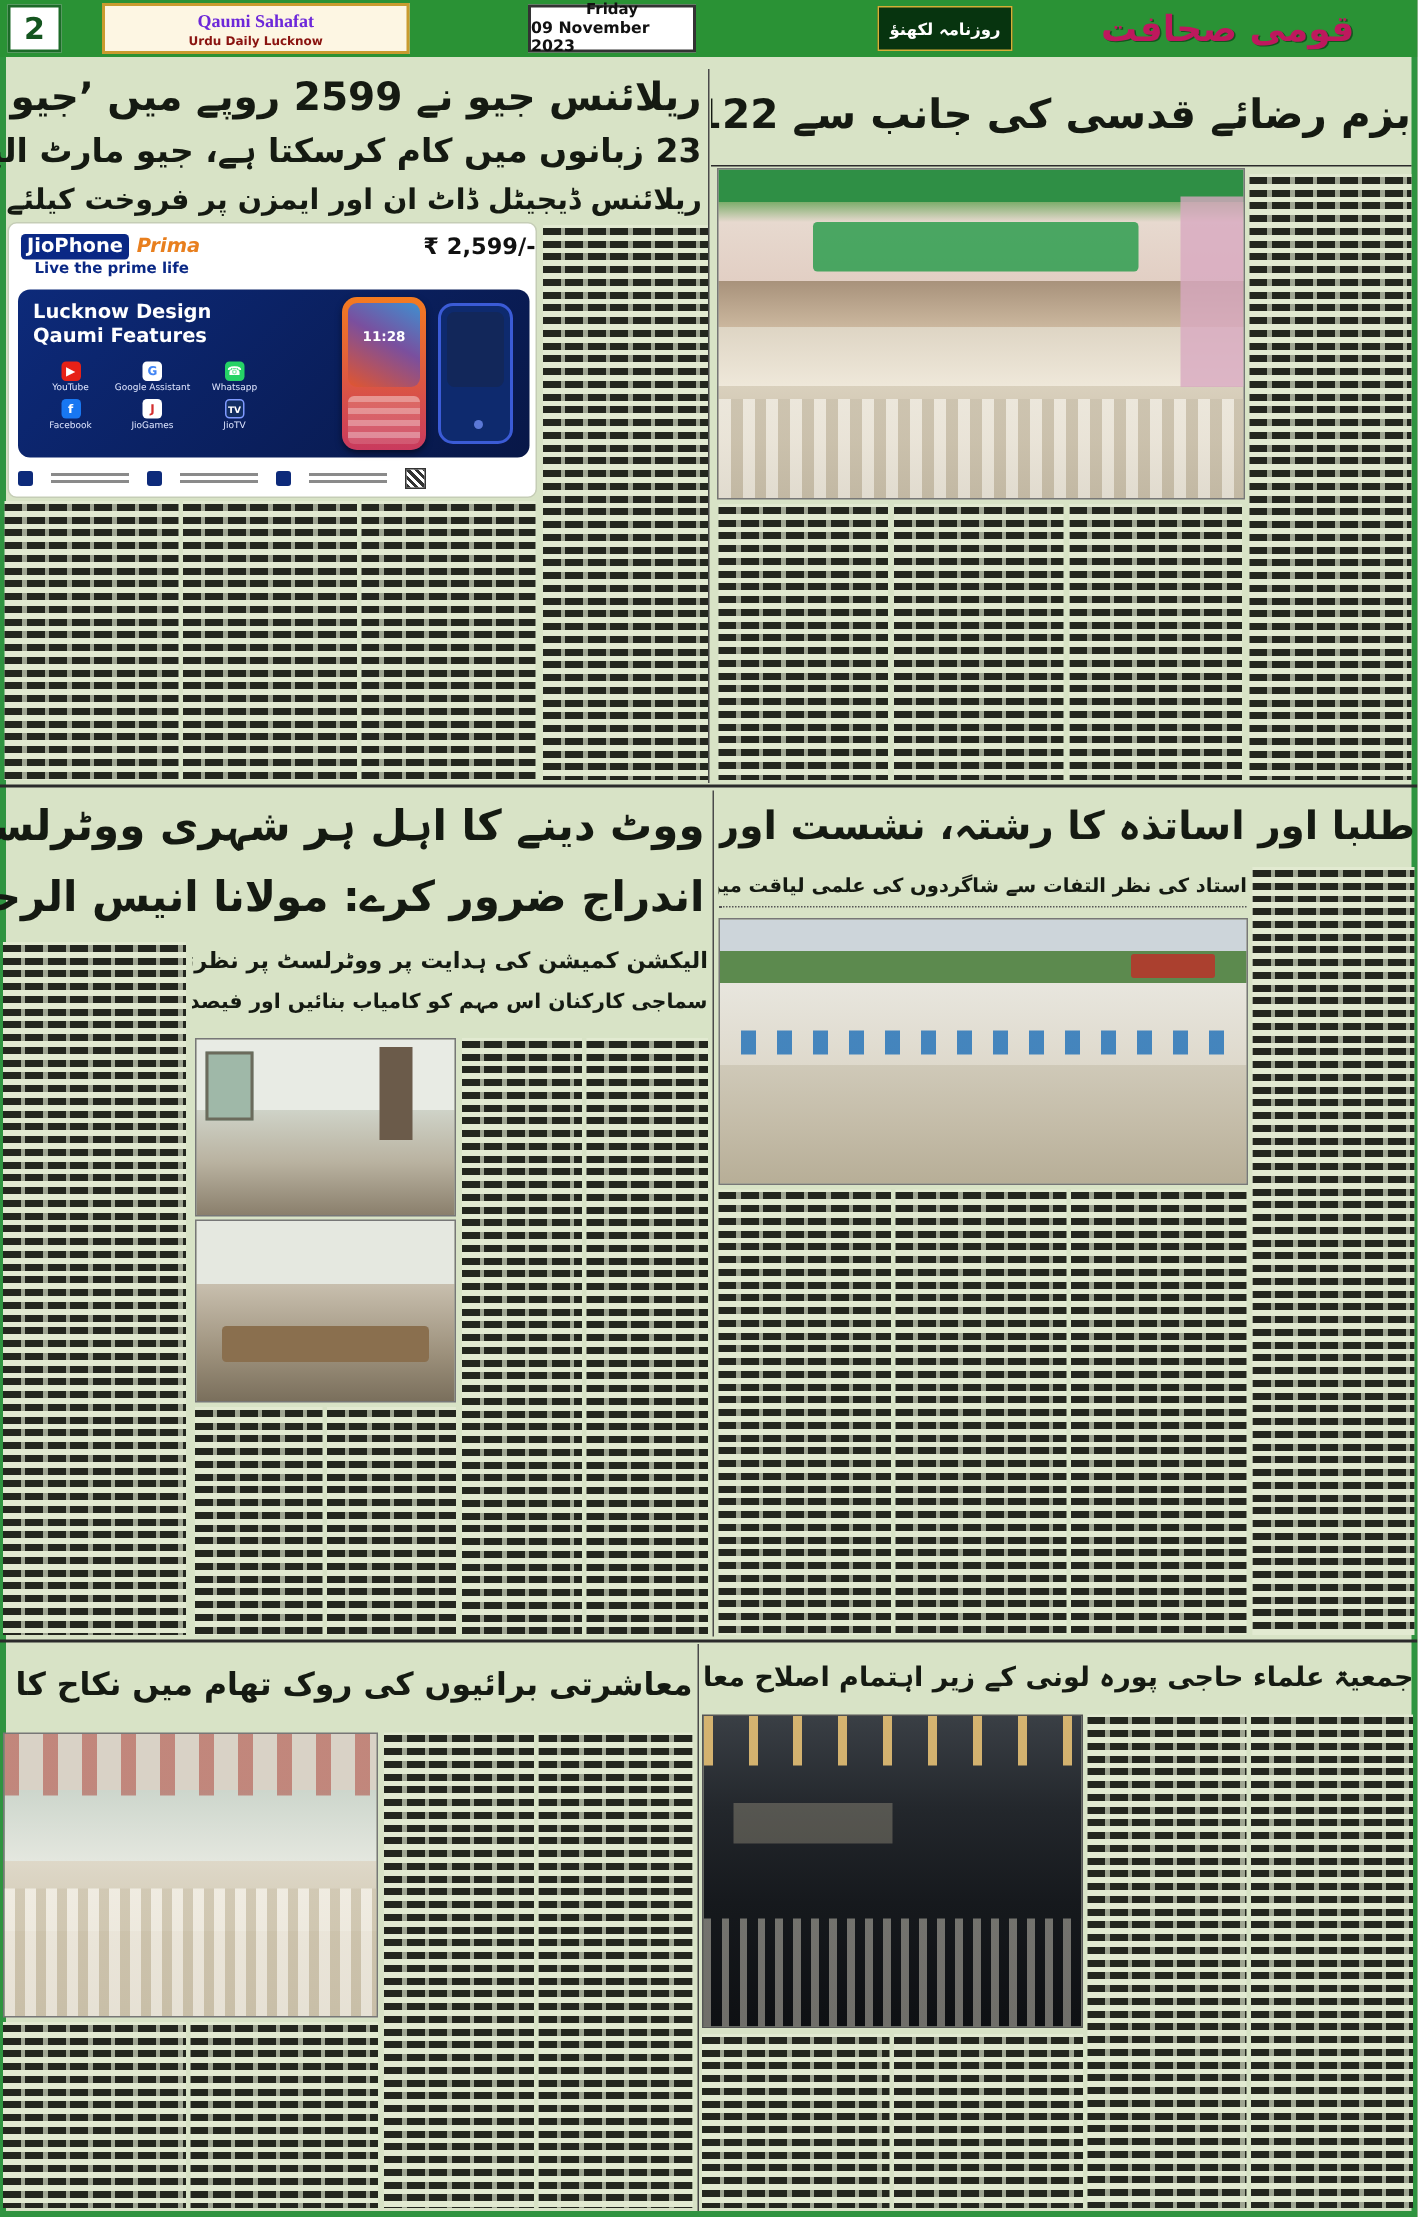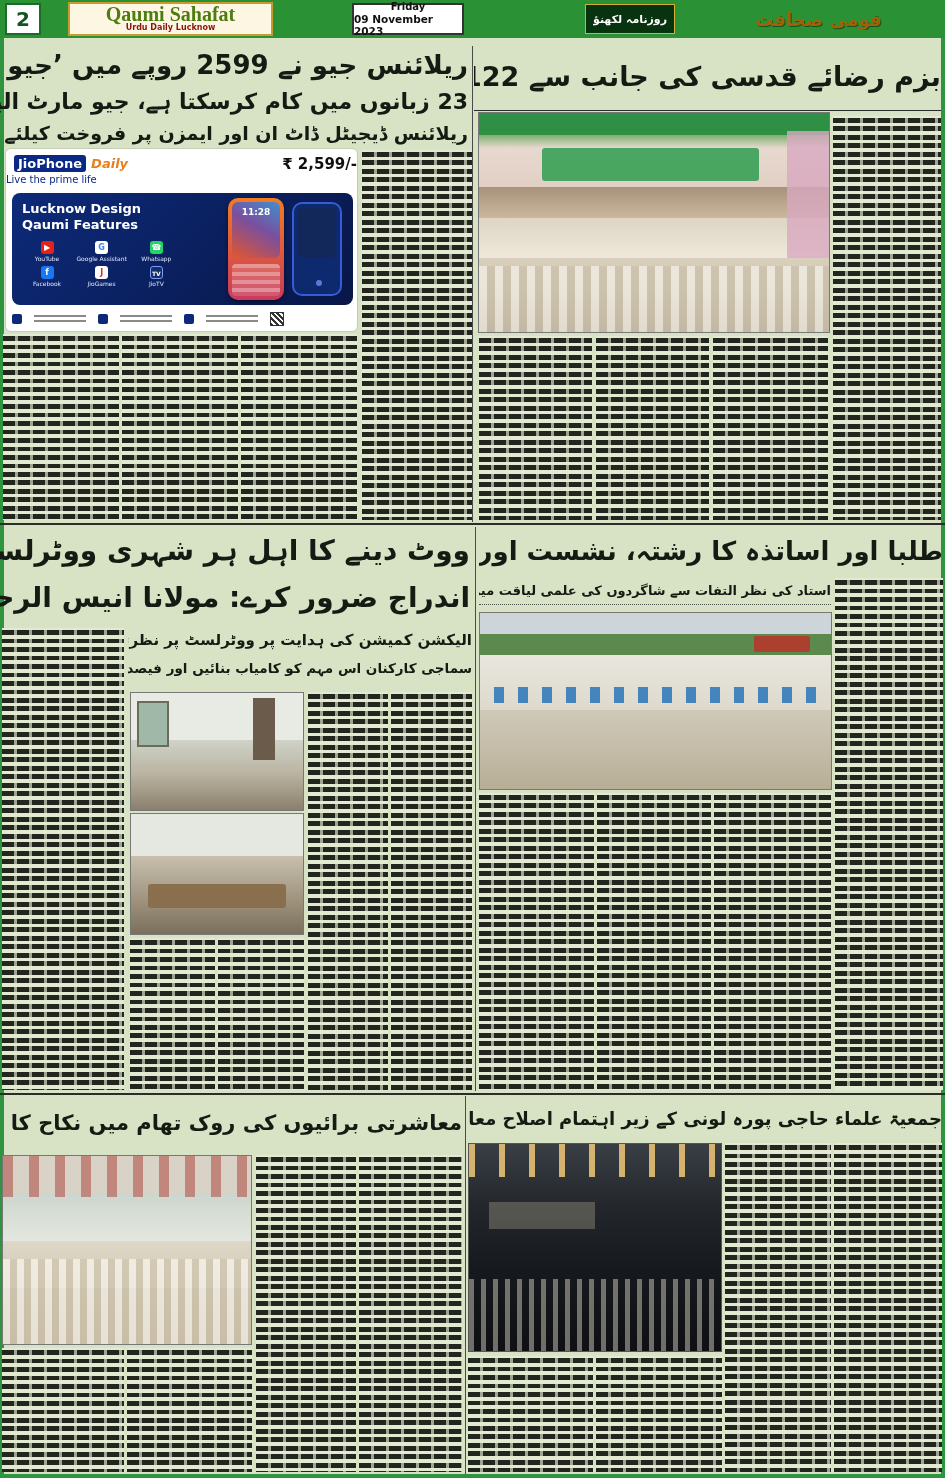--- a/index.html
+++ b/index.html
@@ -29,52 +29,52 @@
 <div id="paper">
 
   <div class="abs" style="left:0;top:0;width:945px;height:38px;background:#2a9235"></div>
 
   <div class="abs hdr-box" style="left:5px;top:3px;width:36px;height:32px">
     <span style="font-size:20px;font-weight:bold;color:#14551f">2</span>
   </div>
 
   <div class="abs" style="left:68px;top:2px;width:205px;height:34px;background:#fdf6e3;border:2px solid #c99b2f;
               display:flex;flex-direction:column;align-items:center;justify-content:center">
-    <span style="font-family:'Liberation Serif',serif;font-weight:bold;font-size:20px;color:#4d7c0f;line-height:17px">Qaumi Sahafat</span>
+    <span style="font-family:'Liberation Serif',serif;font-weight:bold;font-size:12px;color:#6d28d9;line-height:17px">Qaumi Sahafat</span>
     <span style="font-size:8px;font-weight:bold;color:#8a1410">Urdu Daily Lucknow</span>
   </div>
 
   <div class="abs" style="left:352px;top:3px;width:112px;height:32px;background:#fff;border:2px solid #333;
               display:flex;flex-direction:column;align-items:center;justify-content:center">
     <span style="font-size:10px;font-weight:bold;color:#111;line-height:12px">Friday</span>
     <span style="font-size:10.5px;font-weight:bold;color:#111">09 November 2023</span>
   </div>
 
   <div class="abs" style="left:585px;top:4px;width:90px;height:30px;background:#07340f;border:1px solid #d4af37;
               display:flex;align-items:center;justify-content:center">
     <span class="urdu" style="font-size:11px;color:#fff">روزنامہ لکھنؤ</span>
   </div>
 
   <div class="abs" style="left:700px;top:0;width:237px;height:38px;display:flex;align-items:center;justify-content:center">
-    <span class="urdu" style="font-size:18px;color:#a16207;text-shadow:1px 1px 0 #14551f">قومی صحافت</span>
+    <span class="urdu" style="font-size:24px;color:#be185d;text-shadow:1px 1px 0 #14551f">قومی صحافت</span>
   </div>
 
   <div class="abs urdu" style="left:474px;top:46px;width:467px;height:62px;font-size:27px;line-height:62px">بزم رضائے قدسی کی جانب سے 122 واں عرس سرقاضی بنگلور منایا گیا</div>
   <div class="abs hline" style="left:474px;top:110px;width:467px;height:1px"></div>
 
   <div class="abs urdu" style="left:0;top:46px;width:468px;height:38px;font-size:26px;line-height:38px">ریلائنس جیو نے 2599 روپے میں ’جیو فون پرائما‘ لانچ کیا</div>
   <div class="abs urdu" style="left:0;top:86px;width:468px;height:32px;font-size:22px;line-height:32px">23 زبانوں میں کام کرسکتا ہے، جیو مارٹ الیکٹرانکس،</div>
   <div class="abs urdu" style="left:0;top:118px;width:468px;height:30px;font-size:19px;line-height:30px">ریلائنس ڈیجیٹل ڈاٹ ان اور ایمزن پر فروخت کیلئے دستیاب ہوگا</div>
 
   <div class="abs" style="left:5px;top:148px;width:353px;height:184px;background:#fff;border-radius:6px;border:1px solid #c5cdb6">
     <div class="abs" style="left:8px;top:4px">
       <span style="background:#0a2885;color:#fff;font-weight:bold;font-size:13px;padding:1px 4px;border-radius:3px">JioPhone</span>
-      <span style="color:#e87f1e;font-weight:bold;font-style:italic;font-size:13px">Daily</span>
+      <span style="color:#e87f1e;font-weight:bold;font-style:italic;font-size:13px">Prima</span>
     </div>
-    <div class="abs" style="left:0;top:25px;font-size:10px;font-weight:normal;color:#0a2885">Live the prime life</div>
+    <div class="abs" style="left:17px;top:25px;font-size:10px;font-weight:bold;color:#0a2885">Live the prime life</div>
     <div class="abs" style="right:0;top:6px;font-size:15px;font-weight:bold;color:#111">₹ 2,599/-</div>
 
     <div class="abs" style="left:6px;top:44px;width:341px;height:112px;border-radius:8px;
                 background:linear-gradient(135deg,#0d2a7a,#081747)">
       <div class="abs" style="left:10px;top:8px;font-size:13px;font-weight:bold;color:#fff">Lucknow Design</div>
       <div class="abs" style="left:10px;top:24px;font-size:13px;font-weight:bold;color:#fff">Qaumi Features</div>
 
       <div class="abs" style="left:10px;top:48px;width:160px;display:grid;grid-template-columns:repeat(3,1fr);gap:4px 4px">
         <div class="appcell">
           <span class="tile" style="background:#e62117;color:#fff">▶</span>
@@ -99,21 +99,21 @@
         <div class="appcell">
           <span class="tile" style="background:#132f63;color:#fff;border:1px solid #7f9aff;font-size:6px">TV</span>
           <span class="applabel">JioTV</span>
         </div>
       </div>
 
       <div class="abs" style="left:216px;top:5px;width:56px;height:102px;border-radius:10px;
                   background:linear-gradient(#f47b20,#c93a5e);box-shadow:0 2px 4px rgba(0,0,0,.5)">
         <div class="abs" style="left:4px;top:4px;right:4px;height:56px;border-radius:6px;
                     background:linear-gradient(210deg,#3f8fd0 0%,#7a4f9e 45%,#e2562e 100%)">
-          <div style="text-align:center;margin-top:5px;font-size:9px;font-weight:bold;color:#fff">11:28</div>
+          <div style="text-align:center;margin-top:18px;font-size:9px;font-weight:bold;color:#fff">11:28</div>
         </div>
         <div class="abs" style="left:4px;right:4px;bottom:4px;height:32px;border-radius:4px;
                     background:rgba(255,255,255,.14);
                     background-image:repeating-linear-gradient(to bottom,rgba(255,255,255,.3) 0 4px,rgba(0,0,0,0) 4px 8px)"></div>
       </div>
       <div class="abs" style="left:280px;top:9px;width:50px;height:94px;border-radius:10px;
                   background:#0e2a6e;border:2px solid #3b5bd6">
         <div class="abs" style="left:4px;top:4px;right:4px;height:50px;border-radius:5px;background:#12275a"></div>
         <div class="abs" style="left:22px;bottom:8px;width:6px;height:6px;border-radius:50%;background:#5b78d6"></div>
       </div>

